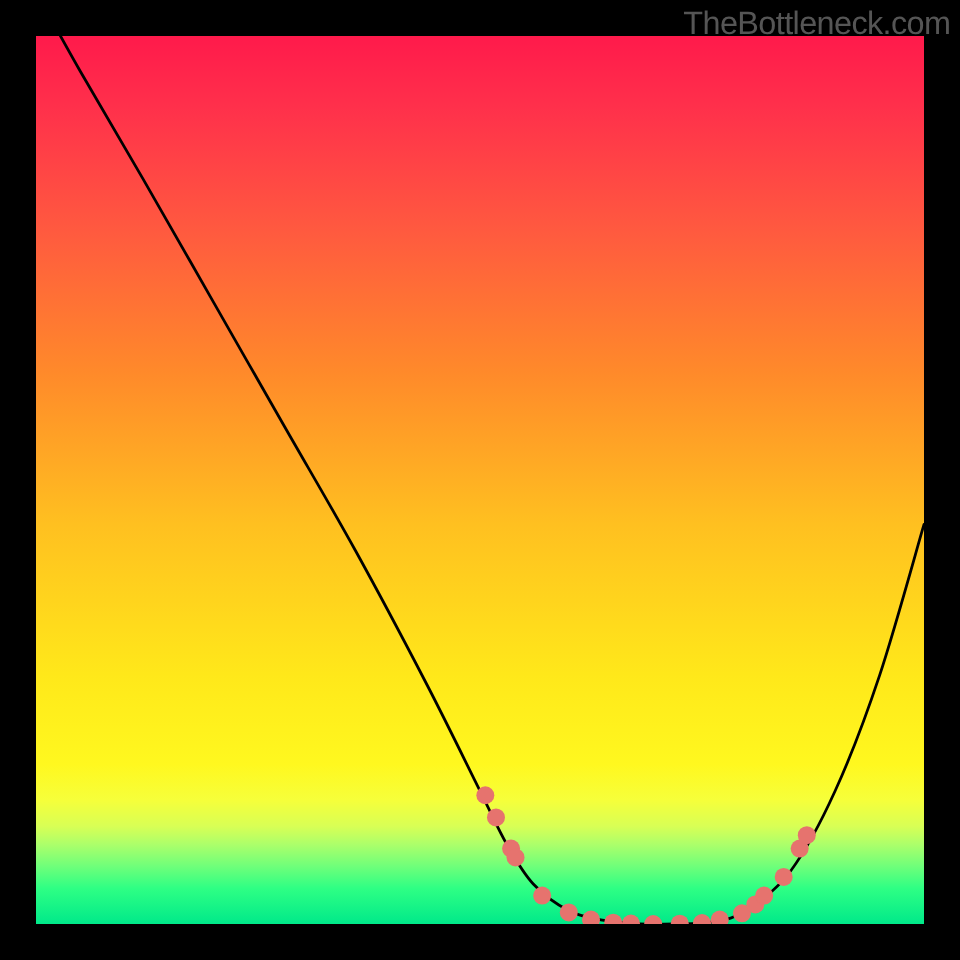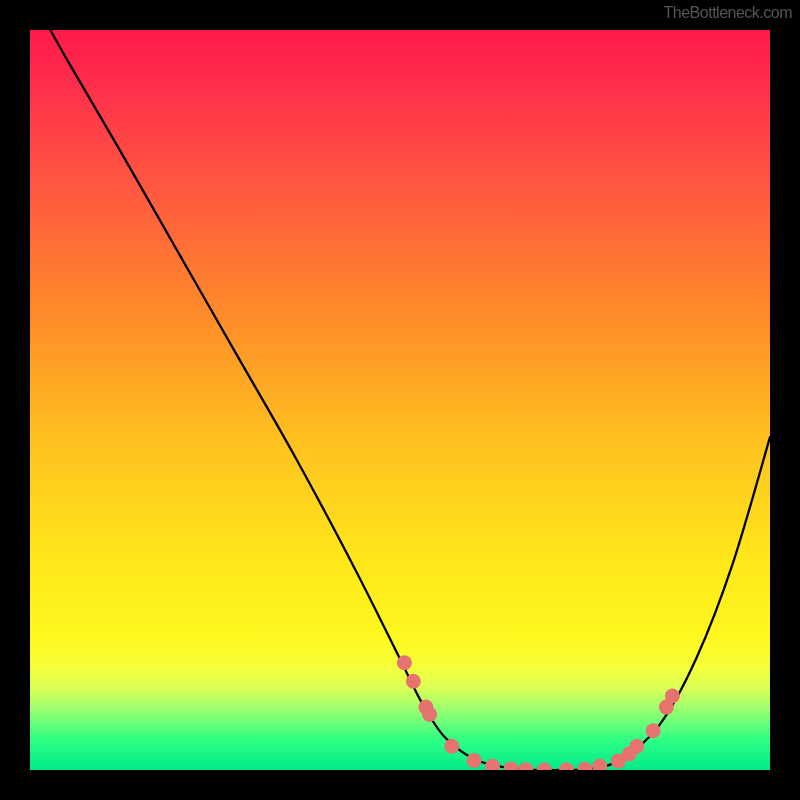--- a/index.html
+++ b/index.html
@@ -15,21 +15,21 @@
     position: relative;
     width: 800px;
     height: 800px;
     background: #000;
   }
   .watermark {
     position: absolute;
     top: 4px;
     right: 8px;
     color: #555;
-    font-size: 16px;
+    font-size: 27px;
     font-weight: 500;
     letter-spacing: -0.5px;
     z-index: 10;
   }
   .plot {
     position: absolute;
     left: 30px;
     top: 30px;
     width: 740px;
     height: 740px;

